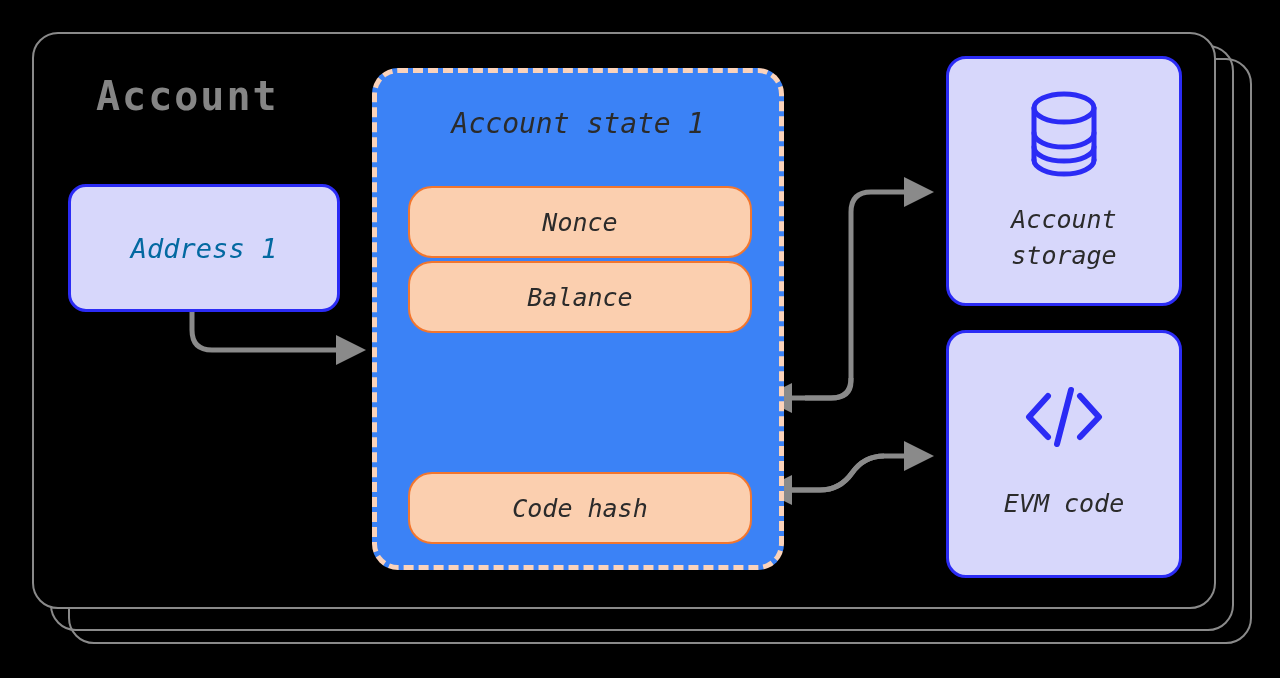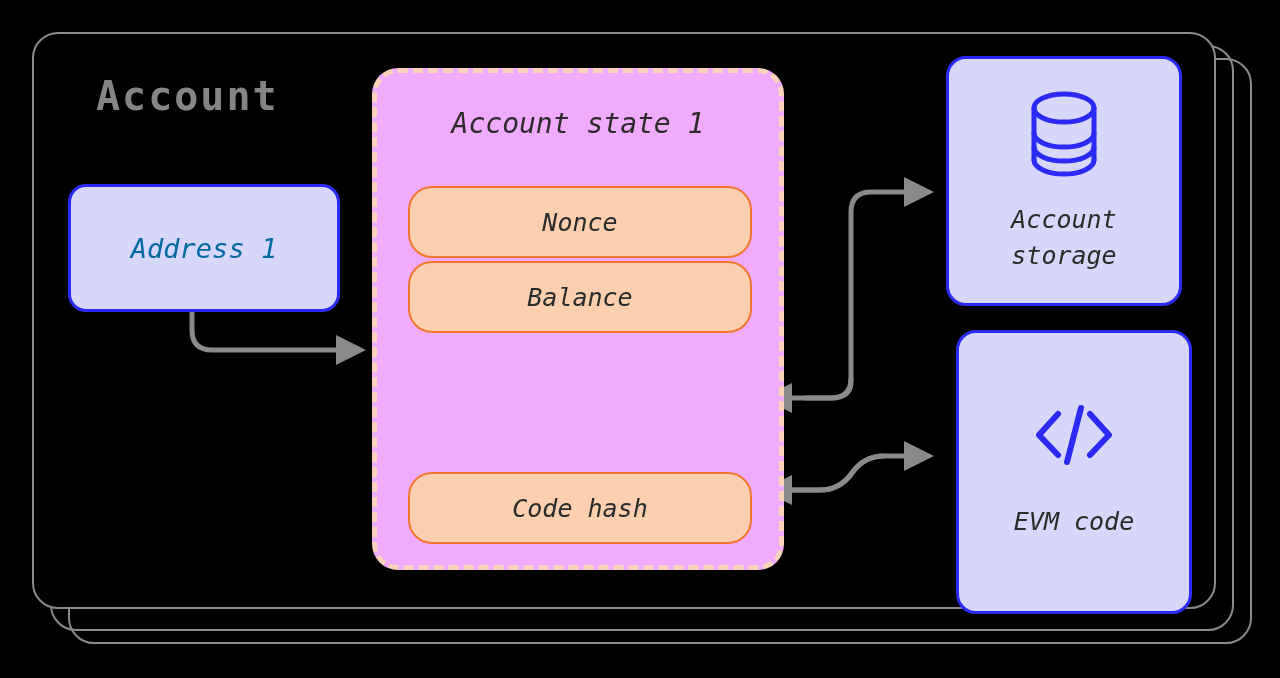--- a/index.html
+++ b/index.html
@@ -39,21 +39,21 @@
     background:#d7d7fb;border:3px solid #2b2bf5;border-radius:18px;
     z-index:6;display:flex;align-items:center;justify-content:center;
   }
   #address-box .lbl{
     color:#0369a1;font-size:27px;font-style:italic;white-space:nowrap;
   }
 
   
   #state-panel{
     position:absolute;left:372px;top:68px;width:412px;height:502px;
-    background:#f0abfc;
+    background:#3b82f6;
     border:5px dashed #fbd3bb;
     border-radius:26px;
     box-sizing:border-box;
     z-index:6;
   }
   #state-title{
     position:absolute;left:0;top:34px;width:100%;
     text-align:center;color:#2b2b2b;font-size:28px;font-style:italic;
     white-space:nowrap;
   }
@@ -70,21 +70,21 @@
   #pill-code-hash   { top:367px;margin-top:32px; }
 
   
   .blue-box{
     position:absolute;left:946px;width:236px;
     background:#d7d7fb;border:3px solid #2b2bf5;border-radius:20px;
     box-sizing:border-box;z-index:6;
     display:flex;flex-direction:column;align-items:center;justify-content:center;
   }
   #storage-box{ top:56px;  height:250px; }
-  #evm-box    { top:330px; height:284px;margin-left:10px; }
+  #evm-box    { top:330px; height:248px; }
   .blue-box .icon{display:block;}
   .blue-box .lbl{
     color:#2b2b2b;font-size:25px;font-style:italic;text-align:center;
     line-height:1.45;margin-top:18px;white-space:pre-line;
   }
   #evm-box .lbl{margin-top:34px;}
 
   
   #connectors{position:absolute;left:0;top:0;width:1280px;height:678px;z-index:5;}
 </style>

